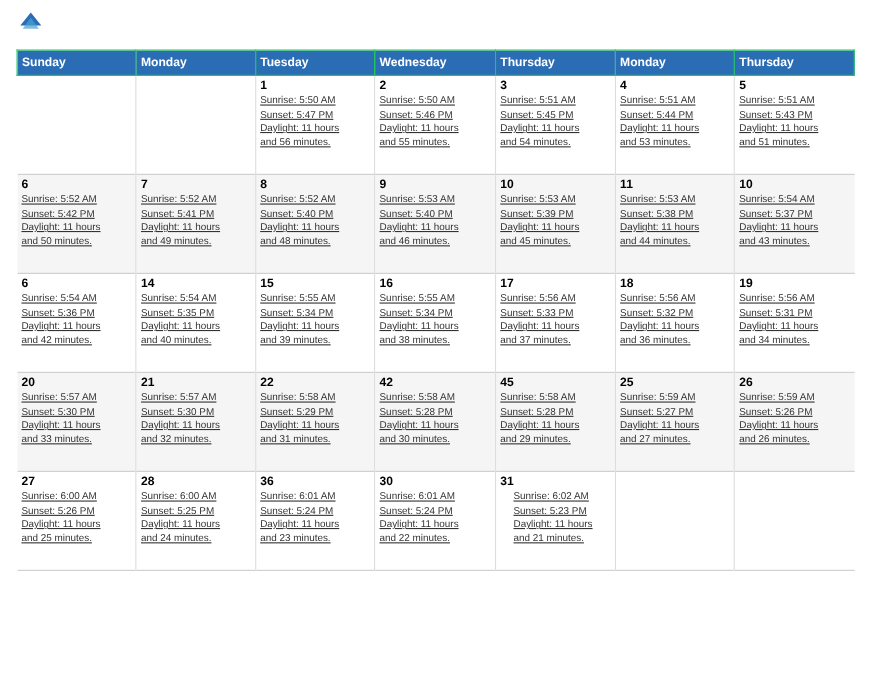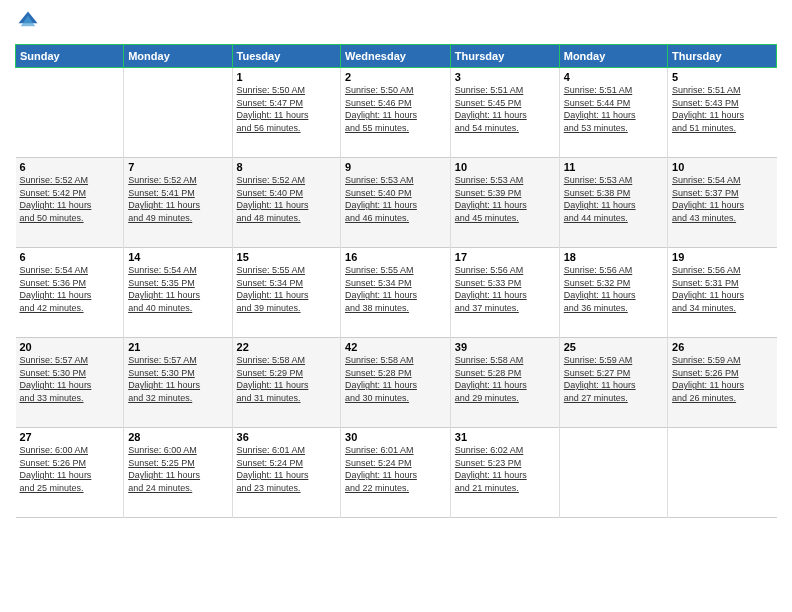--- a/index.html
+++ b/index.html
@@ -289,21 +289,21 @@
 and 31 minutes.</div>
           </td>
           <td>
             <span class="day-num">42</span>
             <div class="day-info" style="white-space: pre-line;">Sunrise: 5:58 AM
 Sunset: 5:28 PM
 Daylight: 11 hours
 and 30 minutes.</div>
           </td>
           <td>
-            <span class="day-num">39</span>
+            <span class="day-num">45</span>
             <div class="day-info" style="white-space: pre-line;">Sunrise: 5:58 AM
 Sunset: 5:28 PM
 Daylight: 11 hours
 and 29 minutes.</div>
           </td>
           <td>
             <span class="day-num">25</span>
             <div class="day-info" style="white-space: pre-line;">Sunrise: 5:59 AM
 Sunset: 5:27 PM
 Daylight: 11 hours
@@ -341,21 +341,21 @@
           </td>
           <td>
             <span class="day-num">30</span>
             <div class="day-info" style="white-space: pre-line;">Sunrise: 6:01 AM
 Sunset: 5:24 PM
 Daylight: 11 hours
 and 22 minutes.</div>
           </td>
           <td>
             <span class="day-num">31</span>
-            <div class="day-info" style="white-space: pre-line;">Sunrise: 6:02 AM
+            <div class="day-info" style="white-space: pre-line; margin-left: 12px;">Sunrise: 6:02 AM
 Sunset: 5:23 PM
 Daylight: 11 hours
 and 21 minutes.</div>
           </td>
           <td></td>
           <td></td>
         </tr>
       </tbody>
   </table>
 </div>

